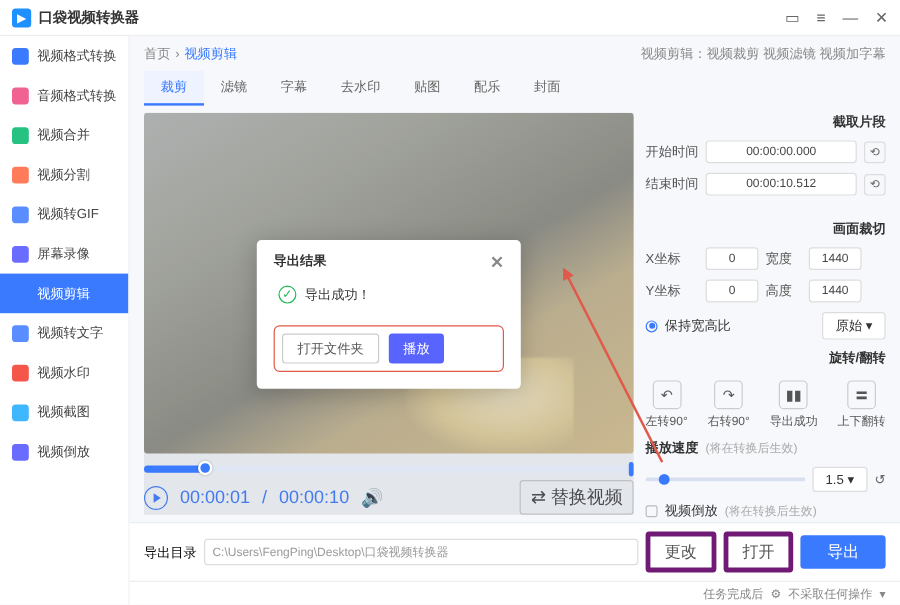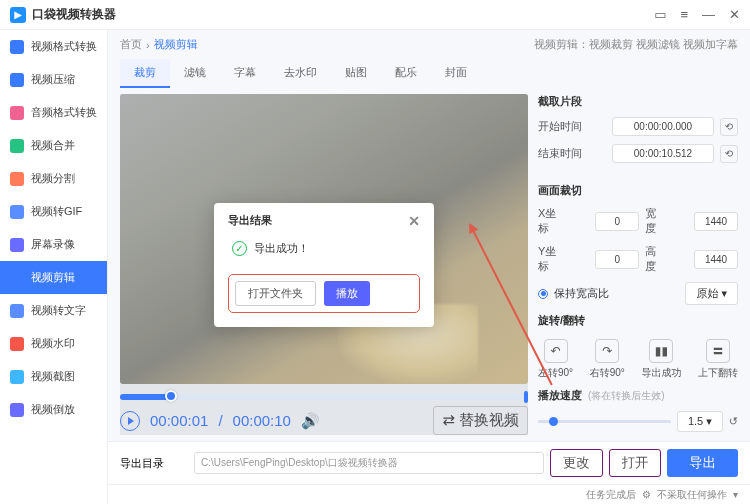--- a/index.html
+++ b/index.html
@@ -27,37 +27,37 @@
 .timeline{height:6px;background:#dfe6f3;border-radius:3px;margin:10px 0 6px 0;position:relative;}
 .tl-fill{position:absolute;height:6px;background:#3a7afe;border-radius:3px;width:12%;}
 .tl-knob{position:absolute;width:12px;height:12px;background:#3a7afe;border:2px solid #fff;border-radius:50%;top:-4px;left:11%;box-shadow:0 0 2px rgba(0,0,0,.3);}
 .tl-end{position:absolute;width:4px;height:12px;background:#3a7afe;top:-3px;right:0;border-radius:2px;}
 .ctrl-row{display:flex;align-items:center;gap:10px;color:#3a7afe;font-size:15px;}
 .play-btn{width:20px;height:20px;border:1.5px solid #3a7afe;border-radius:50%;display:flex;align-items:center;justify-content:center;}
 .play-tri{width:0;height:0;border-left:6px solid #3a7afe;border-top:4px solid transparent;border-bottom:4px solid transparent;margin-left:2px;}
 .vol{color:#3a7afe;}
 .replace-btn{margin-left:auto;border:1px solid #ccc;padding:4px 8px;border-radius:3px;color:#444;display:flex;gap:4px;}
 .side-panel{width:200px;display:flex;flex-direction:column;gap:8px;color:#333;font-size:11px;}
-.sec-title{font-weight:bold;color:#333;}
+.sec-title{font-weight:bold;color:#333;text-align:right;}
 .row{display:flex;align-items:center;gap:6px;}
 .lbl{width:44px;color:#555;}
-.inp{flex:1;border:1px solid #ddd;background:#fff;padding:3px 6px;border-radius:3px;text-align:center;color:#444;font-size:10px;margin-left:24px;}
+.inp{flex:1;border:1px solid #ddd;background:#fff;padding:3px 6px;border-radius:3px;text-align:center;color:#444;font-size:10px;}
 .sm-ic{width:18px;height:18px;border:1px solid #ddd;border-radius:3px;display:flex;align-items:center;justify-content:center;font-size:10px;color:#666;}
 .hr{height:1px;background:#e6e9ef;margin:2px 0;}
 .radio{width:10px;height:10px;border:1.5px solid #3a7afe;border-radius:50%;display:inline-flex;align-items:center;justify-content:center;}
 .radio.on::after{content:"";width:5px;height:5px;background:#3a7afe;border-radius:50%;}
 .sel{border:1px solid #ddd;padding:3px 10px;border-radius:3px;background:#fff;font-size:11px;}
 .rot-row{display:flex;justify-content:space-between;text-align:center;margin-top:3px;}
 .rot-item{display:flex;flex-direction:column;align-items:center;gap:3px;color:#555;font-size:10px;}
 .rot-ic{width:24px;height:24px;border:1px solid #ccc;border-radius:4px;display:flex;align-items:center;justify-content:center;font-size:12px;}
 .slider{flex:1;height:3px;background:#d7dff0;border-radius:2px;position:relative;}
 .slider::after{content:"";position:absolute;width:9px;height:9px;background:#3a7afe;border-radius:50%;top:-3px;left:8%;}
 .chk{width:10px;height:10px;border:1px solid #bbb;border-radius:2px;}
 .footer{display:flex;align-items:center;padding:7px 12px;gap:6px;border-top:1px solid #e8ecf3;background:#fff;}
-.fbtn{border:1px solid #701a75;padding:4px 12px;border-radius:3px;color:#555;background:#fff;}
+.fbtn{border:4px solid #701a75;padding:4px 12px;border-radius:3px;color:#555;background:#fff;}
 .export-btn{background:#3a7afe;color:#fff;border:none;padding:5px 22px;border-radius:3px;margin-left:auto;}
 .statusbar{height:20px;background:#fff;border-top:1px solid #eee;display:flex;align-items:center;justify-content:flex-end;padding:0 12px;color:#888;font-size:10px;gap:6px;}
 .modal-overlay{position:absolute;inset:0;background:rgba(120,130,150,.15);display:flex;align-items:center;justify-content:center;}
 .modal{width:220px;background:#fff;border-radius:4px;box-shadow:0 4px 20px rgba(0,0,0,.2);padding:10px 14px 14px;}
 .modal-hdr{display:flex;align-items:center;font-weight:bold;margin-bottom:12px;color:#333;}
 .modal-close{margin-left:auto;cursor:pointer;color:#888;font-size:14px;}
 .modal-body{display:flex;align-items:center;gap:7px;color:#333;margin-bottom:18px;padding-left:4px;}
 .ok-ic{width:15px;height:15px;border:1.5px solid #1abc53;border-radius:50%;display:flex;align-items:center;justify-content:center;color:#1abc53;font-size:10px;}
 .modal-ftr{display:flex;gap:8px;border:1.5px solid #e0594a;border-radius:5px;padding:6px;}
 .mbtn{padding:4px 12px;border-radius:3px;font-size:11px;border:1px solid #ccc;background:#fff;color:#555;}
@@ -79,24 +79,20 @@
   </div>
 </div>
 
 <div class="main">
   <div class="sidebar" id="sidebar">
       <div class="sb-item">
         <span class="sb-ic" style="background:#3a7afe"></span>
         <span>视频格式转换</span>
       </div>
       <div class="sb-item">
-        <span class="sb-ic" style="background:#3a7afe"></span>
-        <span>视频压缩</span>
-      </div>
-      <div class="sb-item">
         <span class="sb-ic" style="background:#f06292"></span>
         <span>音频格式转换</span>
       </div>
       <div class="sb-item">
         <span class="sb-ic" style="background:#26c281"></span>
         <span>视频合并</span>
       </div>
       <div class="sb-item">
         <span class="sb-ic" style="background:#ff7b5a"></span>
         <span>视频分割</span>

